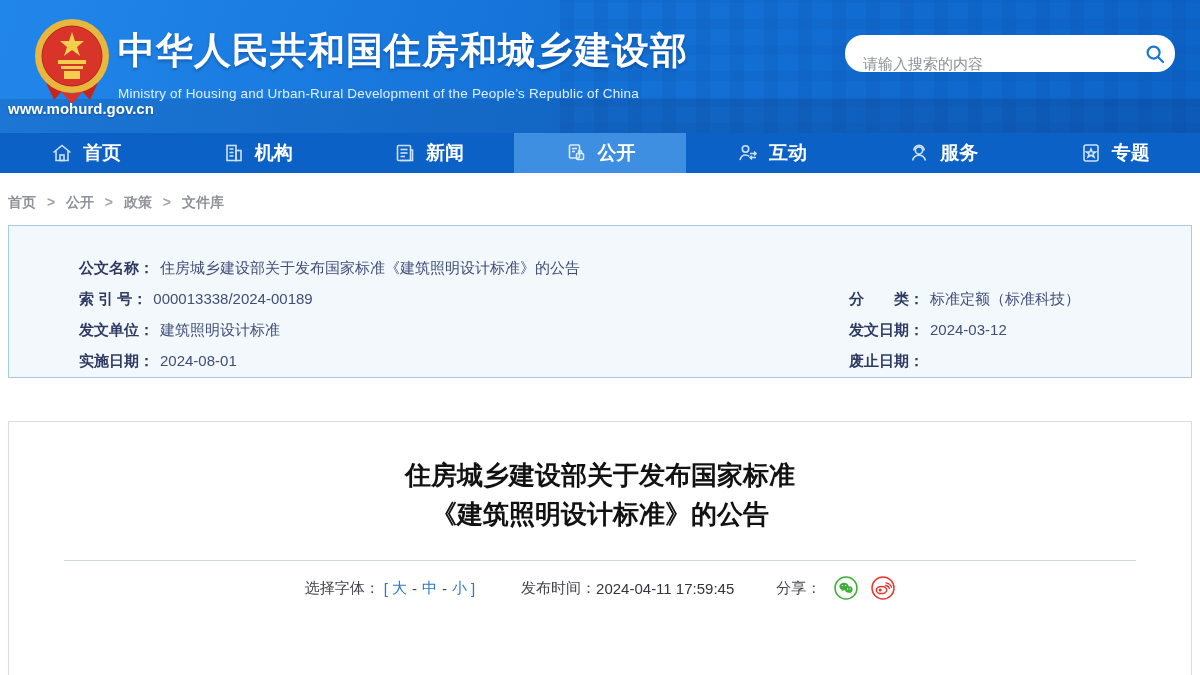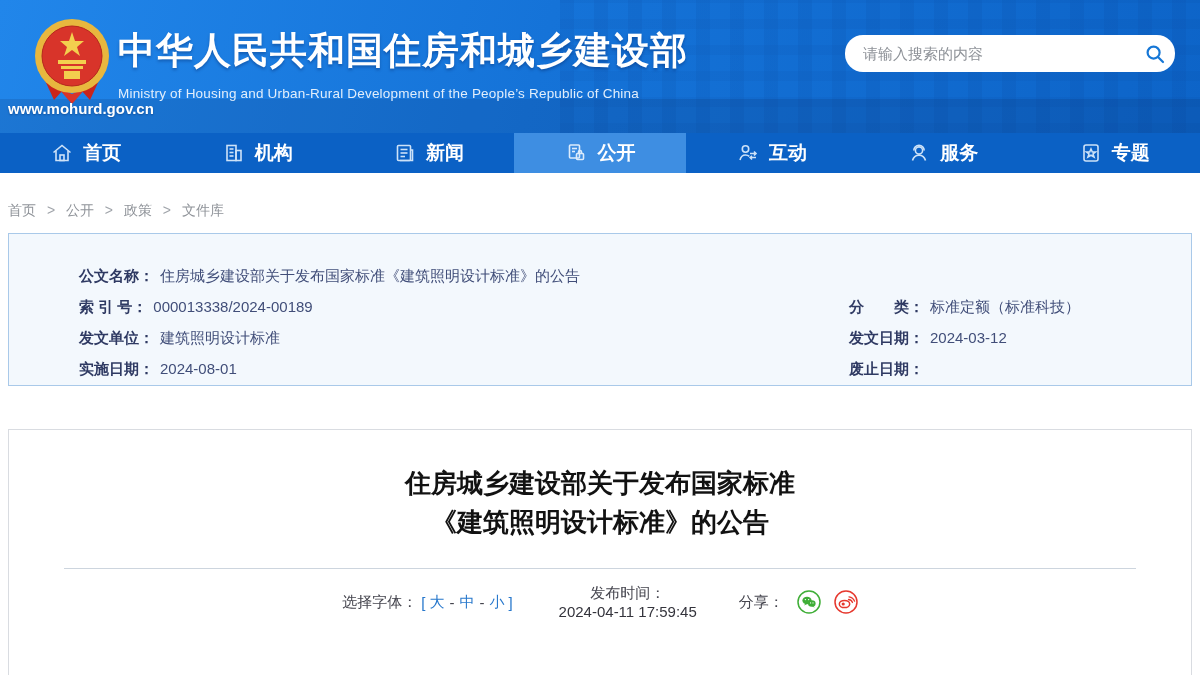--- a/index.html
+++ b/index.html
@@ -16,58 +16,58 @@
   .header .bg-band { position:absolute; left:0; bottom:0; width:1200px; height:34px;
     background:rgba(9,48,110,.18); }
   .emblem { position:absolute; left:28px; top:16px; width:88px; height:90px; }
   .site-url { position:absolute; left:8px; top:100px; color:#fff; font-weight:bold;
     font-size:15px; text-shadow:0 1px 2px rgba(0,30,80,.4); }
   .title-block { position:absolute; left:118px; top:26px; color:#fff; }
   .title-cn { font-size:37px; font-weight:bold; letter-spacing:1px;
     text-shadow:0 2px 3px rgba(0,30,90,.35); }
   .title-en { margin-top:10px; font-size:13.5px; color:#e2eefb; letter-spacing:.2px; }
   .search-box { position:absolute; left:845px; top:35px; width:330px; height:37px;
-    background:#fff; display:flex; align-items:center;border-radius:18px; }
+    background:#fff; display:flex; align-items:flex-end;border-radius:18px; }
   .search-box input { flex:1; border:none; outline:none; padding:0 10px 0 18px;
     font-size:15px; color:#333; background:transparent;
     font-family:"Liberation Sans","DejaVu Sans",sans-serif; }
   .search-box input::placeholder { color:#8e9298; }
   .search-btn { width:40px; height:37px; border:none; background:transparent;
     display:flex; align-items:center; justify-content:center; cursor:pointer; }
 
   
   .nav { width:1200px; height:40px; background:#0b61c5; display:flex; }
   .nav-item { flex:1; height:40px; display:flex; align-items:center; justify-content:center;
     gap:9px; color:#fff; font-size:19px; font-weight:bold; cursor:pointer; }
   .nav-item.active { background:#3e8ee2; height:45px; margin-top:-5px; padding-top:5px; }
   .nav-item svg { width:24px; height:24px; }
 
   
-  .breadcrumb { padding:29px 8px 13px 8px; font-size:14px; color:#8f9399; }
+  .breadcrumb { padding:21px 8px 13px 8px; font-size:14px; color:#8f9399;font-weight:bold; }
   .breadcrumb .bc-item { color:#8f9399; cursor:pointer; }
   .breadcrumb .bc-sep { margin:0 7px; color:#a0a4aa; }
 
   
   .meta-box { margin:0 8px; background:#f3f8fd; border:1px solid #a9c9e9;
     height:153px; padding:26px 0 0 70px; }
   .meta-row { display:flex; line-height:31px; font-size:15px; }
   .meta-cell-l { flex:0 0 700px; }
   .meta-cell-r { flex:1; padding-left:70px; }
   .lbl { font-weight:bold; color:#2f3a63; white-space:pre; }
   .val { color:#414e79; margin-left:6px; }
 
   
   .article-box { margin:43px 8px 0 8px; background:#fff; border:1px solid #d9dce1; height:420px; }
   .article-title { margin-top:34px; text-align:center; font-size:26px; font-weight:bold;
     color:#121212; line-height:39px; }
   .article-divider { margin:26px 55px 0 55px; border-top:1px solid #cdd5de; }
   .article-meta { margin-top:15px; display:flex; justify-content:center; align-items:center;
     font-size:15px; color:#45454e; }
   .fs-group, .pub-group, .share-group { display:flex; align-items:center; }
-  .pub-group { margin-left:42px;flex-direction:column; }
+  .pub-group { margin-left:42px; }
   .share-group { margin-left:42px; gap:13px; }
   .blue { color:#2878cc; cursor:pointer; }
   .fs-sep { color:#45454e; margin:0 5px; }
   .fs-bracket { color:#2878cc; margin:0 4px; }
   .pub-time { color:#34343c; }
   .share-icon { width:24px; height:24px; cursor:pointer; }
 </style>
 </head>
 <body>
 

